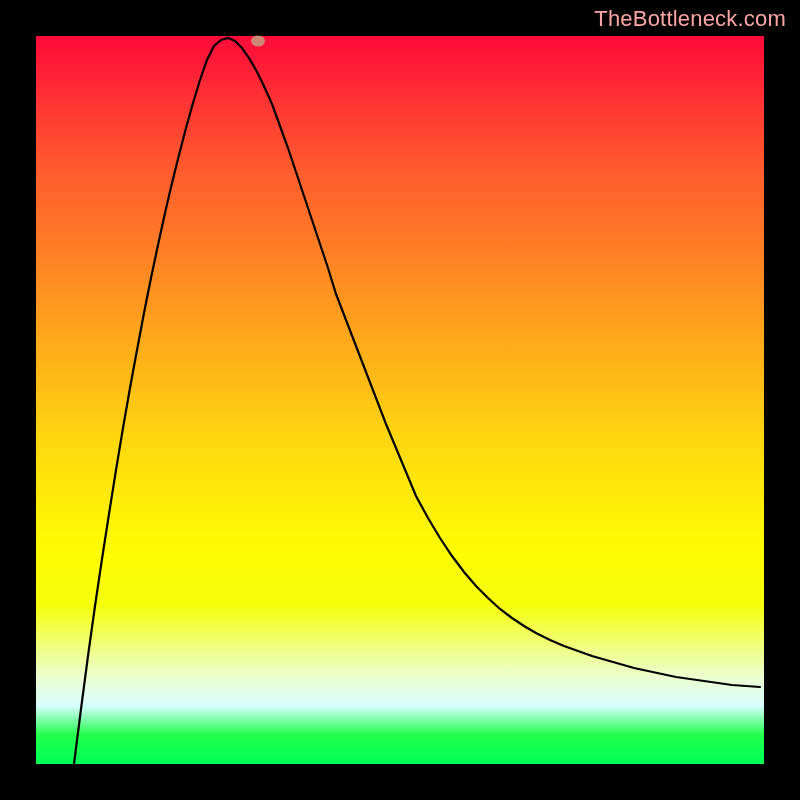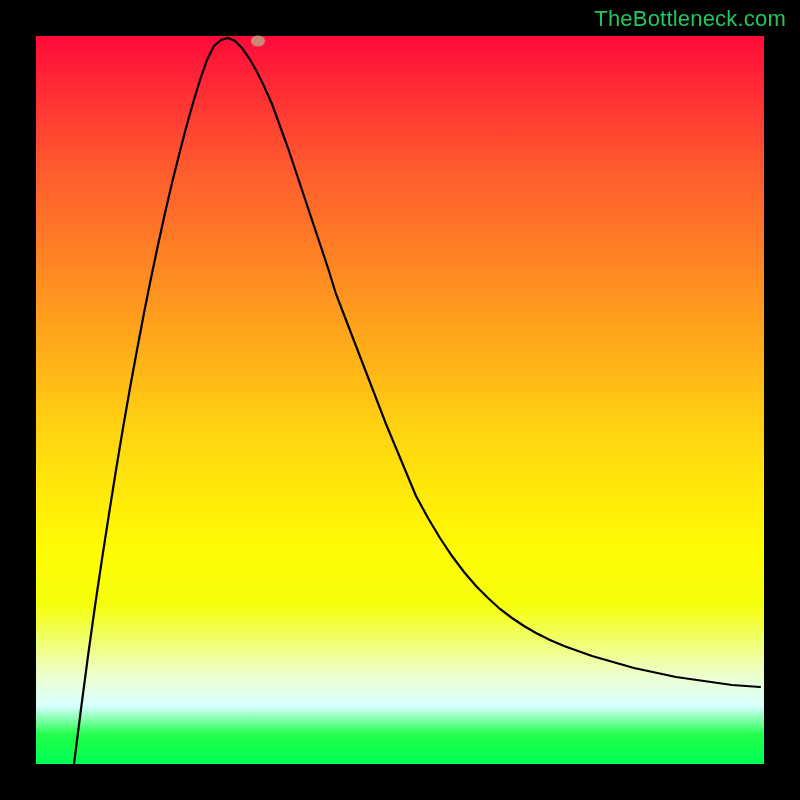--- a/index.html
+++ b/index.html
@@ -50,21 +50,21 @@
     border-radius: 50%;
     background: #cc8877;
     transform: translate(-50%, -50%);
   }
   .attribution {
     position: absolute;
     top: 6px;
     right: 14px;
     font-family: Arial, Helvetica, sans-serif;
     font-size: 22px;
-    color: #22c55e;
+    color: #fca5a5;
     letter-spacing: 0.2px;
   }
 </style>
 </head>
 <body>
 
 <div class="chart-container">
   <div class="plot-area">
     <svg class="curve" viewBox="0 0 728 728" preserveAspectRatio="none">
       <path d="M38.0 728.0 L45.0 673.0 L52.0 620.0 L59.0 570.0 L66.0 523.0 L73.0 478.0 L80.0 434.0 L87.0 392.0 L94.0 352.0 L101.0 314.0 L108.0 277.0 L115.0 242.0 L122.0 209.0 L129.0 177.0 L136.0 147.0 L143.0 119.0 L150.0 92.0 L157.0 67.0 L164.0 44.0 L171.0 24.0 L178.0 10.0 L185.0 4.0 L192.0 2.0 L199.0 5.0 L206.0 12.0 L213.0 22.0 L220.0 34.0 L227.0 48.0 L236.0 68.0 L244.0 90.0 L252.0 112.0 L260.0 136.0 L268.0 160.0 L276.0 184.0 L284.0 208.0 L292.0 232.0 L300.0 258.0 L310.0 284.0 L320.0 310.0 L330.0 336.0 L340.0 362.0 L350.0 388.0 L360.0 412.0 L370.0 436.0 L380.0 460.0 L392.0 482.0 L404.0 502.0 L416.0 520.0 L428.0 536.0 L440.0 550.0 L452.0 562.0 L464.0 573.0 L476.0 582.0 L488.0 590.0 L500.0 597.0 L514.0 604.0 L528.0 610.0 L542.0 615.0 L556.0 620.0 L570.0 624.0 L584.0 628.0 L598.0 632.0 L612.0 635.0 L626.0 638.0 L640.0 641.0 L654.0 643.0 L668.0 645.0 L682.0 647.0 L696.0 649.0 L710.0 650.0 L724.0 651.0"></path>

